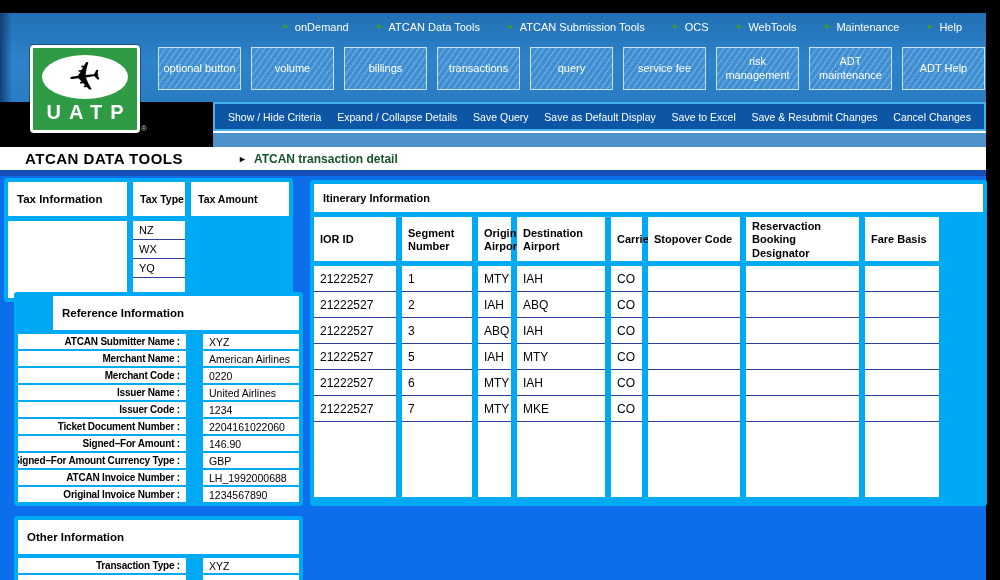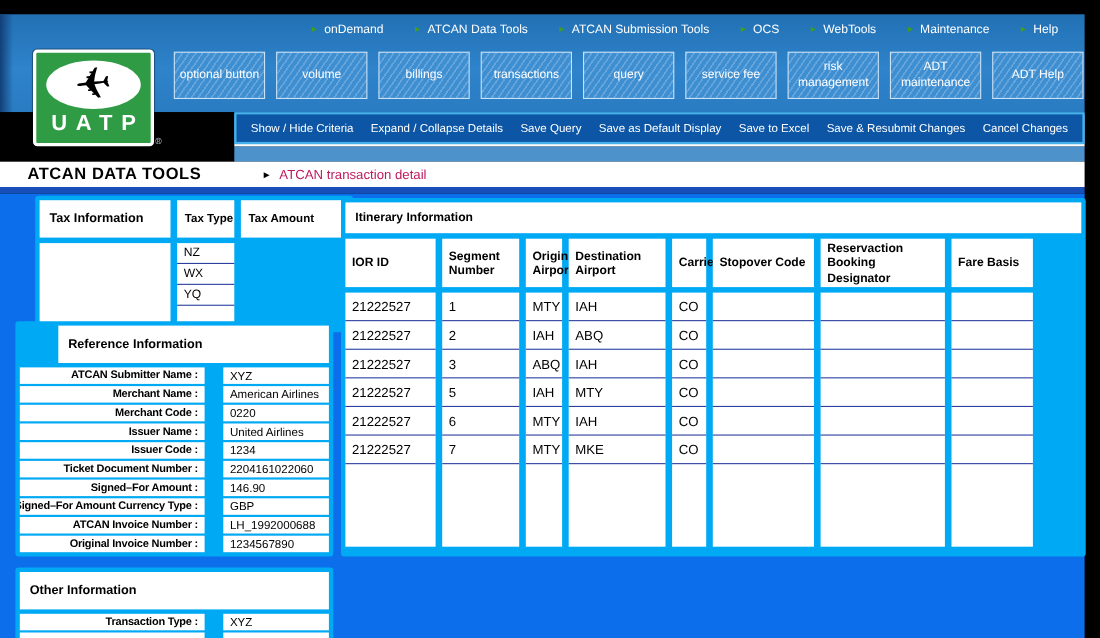--- a/index.html
+++ b/index.html
@@ -38,30 +38,30 @@
     background:#0d56a6;border:2px solid #46b2ec;box-shadow:0 2px 0 #fff;z-index:2;
     display:flex;align-items:center;justify-content:space-between;padding:0 13px;}
   .tb-item{color:#fff;font-size:10.5px;cursor:pointer;white-space:nowrap;}
   .midstrip{position:absolute;left:213px;top:133px;width:773px;height:14px;background:#4e92cc;z-index:1;}
   
   .titlebar{position:absolute;left:0;top:147px;width:986px;height:23px;background:#fff;z-index:2;
     display:flex;align-items:center;}
   .page-title{font-size:15px;font-weight:bold;color:#000;margin-left:25px;letter-spacing:.5px;}
   .crumb{display:flex;align-items:center;gap:7px;margin-left:55px;}
   .crumb-arrow{font-size:9px;color:#000;}
-  .crumb-sub{font-size:12px;font-weight:normal;color:#be185d;}
+  .crumb-sub{font-size:12px;font-weight:bold;color:#14532d;}
   .substrip{position:absolute;left:0;top:170px;width:986px;height:6px;background:#174eb8;}
   .main{position:absolute;left:0;top:176px;width:986px;height:404px;background:#0c6eea;}
   
   .panel{position:absolute;background:#00a9f4;border-radius:3px;padding:4px;box-sizing:border-box;z-index:3;}
   .cell{background:#fff;}
   .ptitle{background:#fff;font-weight:bold;font-size:11.5px;color:#000;
     display:flex;align-items:center;padding-left:9px;}
   
-  .tax-panel{left:32px;top:178px;width:289px;height:124px;}
+  .tax-panel{left:4px;top:178px;width:289px;height:124px;}
   .tax-grid{display:grid;grid-template-columns:119px 52px 1fr;grid-template-rows:34px 1fr;
     gap:5px 6px;height:100%;}
   .tax-head{font-weight:bold;font-size:10.5px;display:flex;align-items:center;padding-left:7px;}
   .trow{height:19px;box-sizing:border-box;border-bottom:1px solid #2a3f9e;
     font-size:11px;display:flex;align-items:center;padding-left:6px;}
   
   .ref-panel{left:14px;top:292px;width:289px;height:214px;}
   .other-panel{left:14px;top:516px;width:289px;height:110px;}
   .kv-grid{display:grid;grid-template-columns:168px 1fr;gap:2px 17px;margin-top:4px;}
   .kv-label{background:#fff;height:15px;font-size:10px;font-weight:bold;letter-spacing:-.2px;

